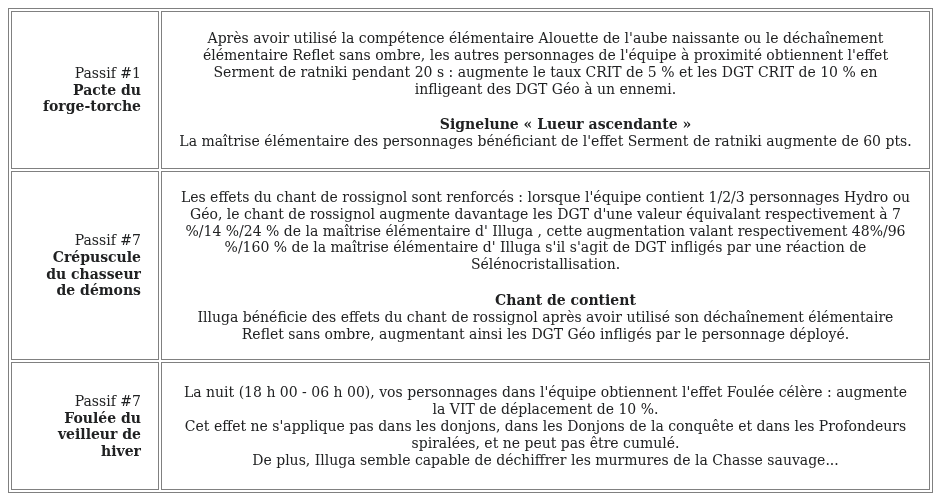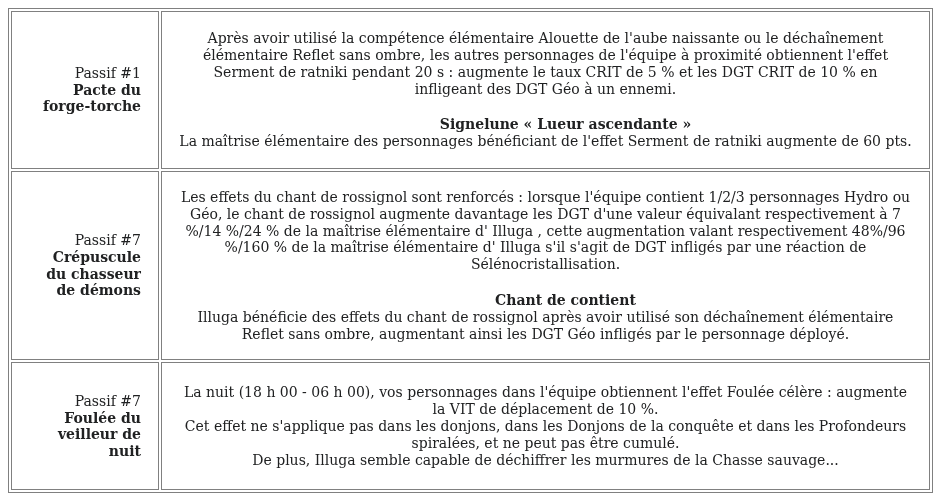--- a/index.html
+++ b/index.html
@@ -90,21 +90,21 @@
             <b>Chant de contient</b><br>
             <span>Illuga bénéficie des effets du chant de rossignol après avoir utilisé son déchaînement élémentaire Reflet sans ombre, augmentant ainsi les DGT Géo infligés par le personnage déployé.</span>
           </p>
         </td>
       </tr>
 
 
       <tr>
         <td class="name-cell h4">
           <span class="pid">Passif #7</span><br>
-          <b class="pname">Foulée du veilleur de nuit</b>
+          <b class="pname">Foulée du veilleur de hiver</b>
         </td>
         <td class="desc-cell h4">
           <p class="p1 multiline">La nuit (18 h 00 - 06 h 00), vos personnages dans l'équipe obtiennent l'effet Foulée célère : augmente la VIT de déplacement de 10 %.
 Cet effet ne s'applique pas dans les donjons, dans les Donjons de la conquête et dans les Profondeurs spiralées, et ne peut pas être cumulé.
 De plus, Illuga semble capable de déchiffrer les murmures de la Chasse sauvage...</p>
         </td>
       </tr>
 
     </tbody>
   </table>

